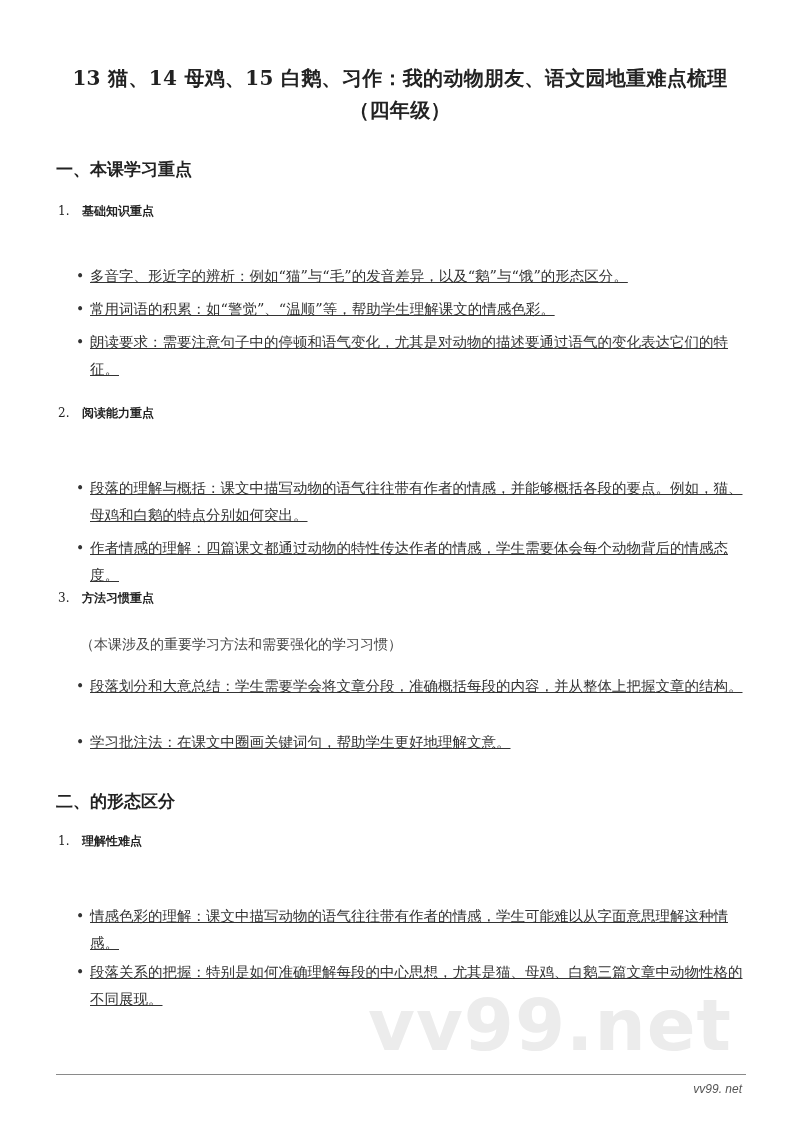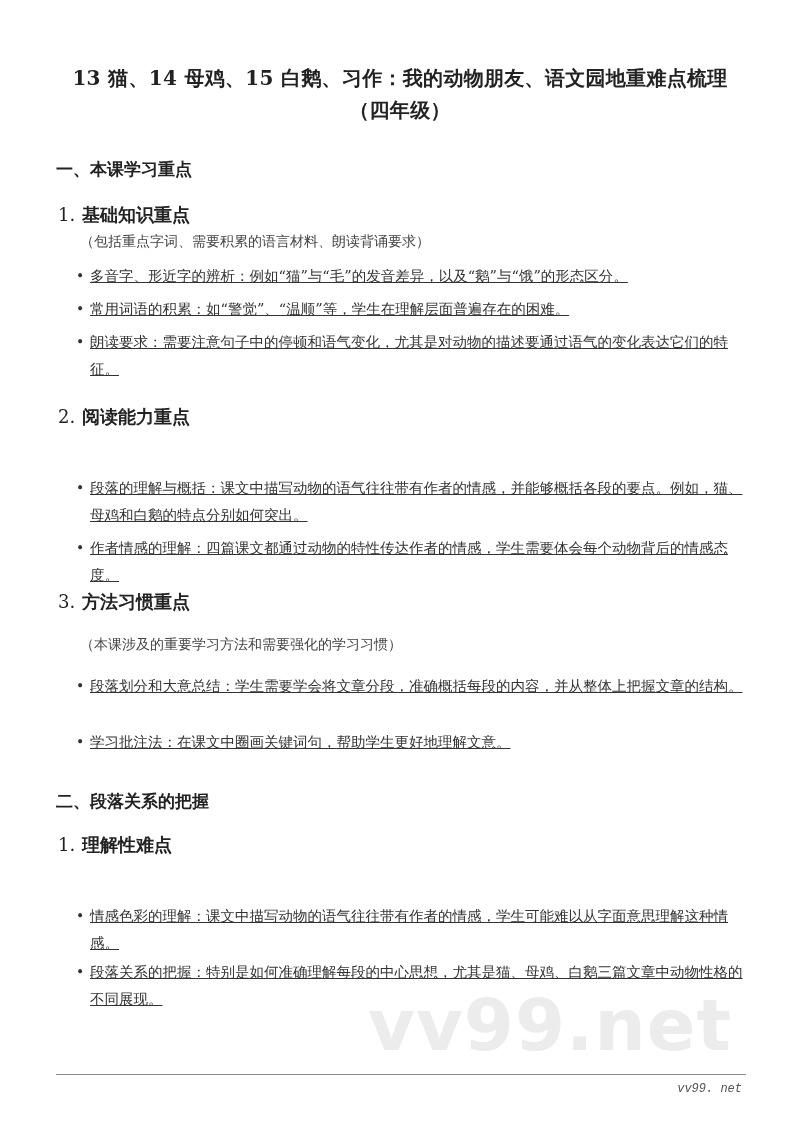--- a/index.html
+++ b/index.html
@@ -37,21 +37,21 @@
       position: absolute;
       left: 56px;
       font-size: 17px;
       font-weight: bold;
       color: #222222;
       font-family: Liberation Sans, sans-serif;
     }
     .sub-heading {
       position: absolute;
       left: 58px;
-      font-size: 18px;
+      font-size: 12px;
       font-weight: bold;
       color: #222222;
       font-family: "DejaVu Sans", "Liberation Sans", sans-serif;
     }
     .sub-heading .num {
       display: inline-block;
       width: 24px;
       font-family: "DejaVu Serif", "Liberation Serif", serif;
       font-weight: normal;
     }
@@ -101,46 +101,45 @@
       height: 0;
       border-top: 1.5px solid #8a8a8a;
     }
     .footer-text {
       position: absolute;
       right: 58px;
       top: 1082px;
       font-size: 12px;
       font-style: italic;
       color: #555555;
-      font-family: Liberation Mono, monospace;
+      font-family: Liberation Sans, sans-serif;
     }
   </style>
 </head>
 <body>
 
 <div class="page">
 
   <div class="title">
     <div>13 猫、14 母鸡、15 白鹅、习作：我的动物朋友、语文园地重难点梳理</div>
     <div>（四年级）</div>
   </div>
 
   <div class="section-heading" style="top:158px;">一、本课学习重点</div>
 
   <div class="sub-heading" style="top:203px;">
     <span class="num">1.</span><span>基础知识重点</span>
   </div>
-  <div class="note" style="top:233px;">（包括重点字词、需要积累的语言材料、朗读背诵要求）</div>
   <div class="bullet" style="top:263px;">
     <span class="dot">•</span>
     <span class="text">多音字、形近字的辨析：例如“猫”与“毛”的发音差异，以及“鹅”与“饿”的形态区分。</span>
   </div>
   <div class="bullet" style="top:296px;">
     <span class="dot">•</span>
-    <span class="text">常用词语的积累：如“警觉”、“温顺”等，学生在理解层面普遍存在的困难。</span>
+    <span class="text">常用词语的积累：如“警觉”、“温顺”等，帮助学生理解课文的情感色彩。</span>
   </div>
   <div class="bullet" style="top:329px;">
     <span class="dot">•</span>
     <span class="text">朗读要求：需要注意句子中的停顿和语气变化，尤其是对动物的描述要通过语气的变化表达它们的特征。</span>
   </div>
 
   <div class="sub-heading" style="top:405px;">
     <span class="num">2.</span><span>阅读能力重点</span>
   </div>
   <div class="bullet" style="top:475px;">
@@ -158,21 +157,21 @@
   <div class="note" style="top:636px;">（本课涉及的重要学习方法和需要强化的学习习惯）</div>
   <div class="bullet" style="top:673px;">
     <span class="dot">•</span>
     <span class="text">段落划分和大意总结：学生需要学会将文章分段，准确概括每段的内容，并从整体上把握文章的结构。</span>
   </div>
   <div class="bullet" style="top:729px;">
     <span class="dot">•</span>
     <span class="text">学习批注法：在课文中圈画关键词句，帮助学生更好地理解文意。</span>
   </div>
 
-  <div class="section-heading" style="top:790px;">二、段落关系的把握</div>
+  <div class="section-heading" style="top:790px;">二、的形态区分</div>
 
   <div class="sub-heading" style="top:833px;">
     <span class="num">1.</span><span>理解性难点</span>
   </div>
   <div class="bullet" style="top:903px;">
     <span class="dot">•</span>
     <span class="text">情感色彩的理解：课文中描写动物的语气往往带有作者的情感，学生可能难以从字面意思理解这种情感。</span>
   </div>
   <div class="bullet" style="top:959px;">
     <span class="dot">•</span>

